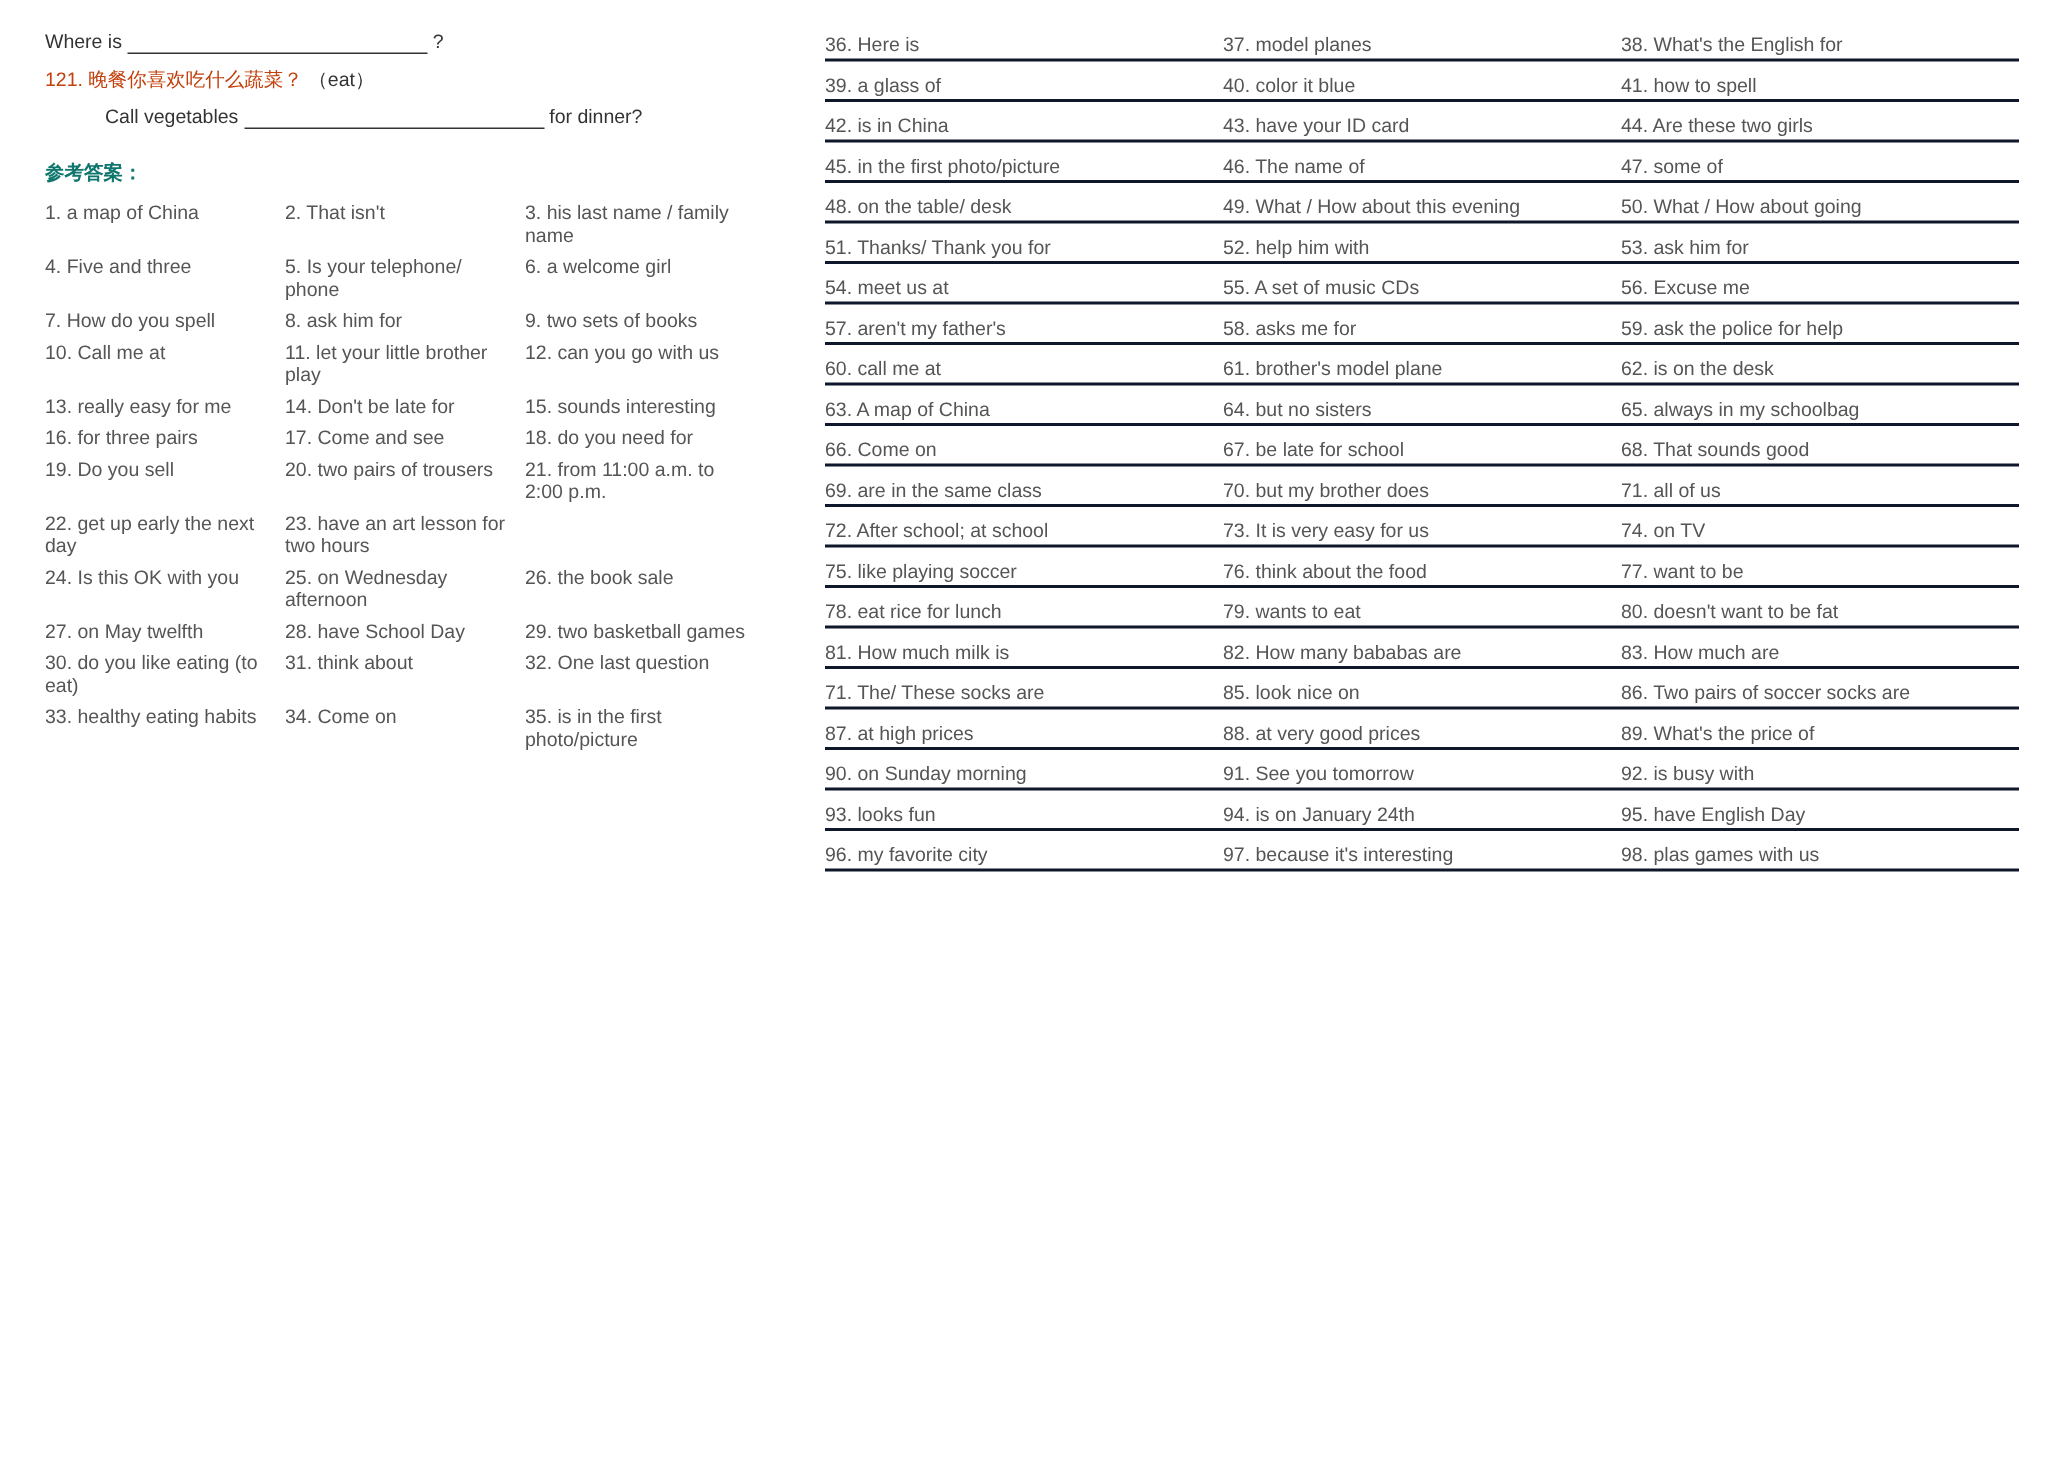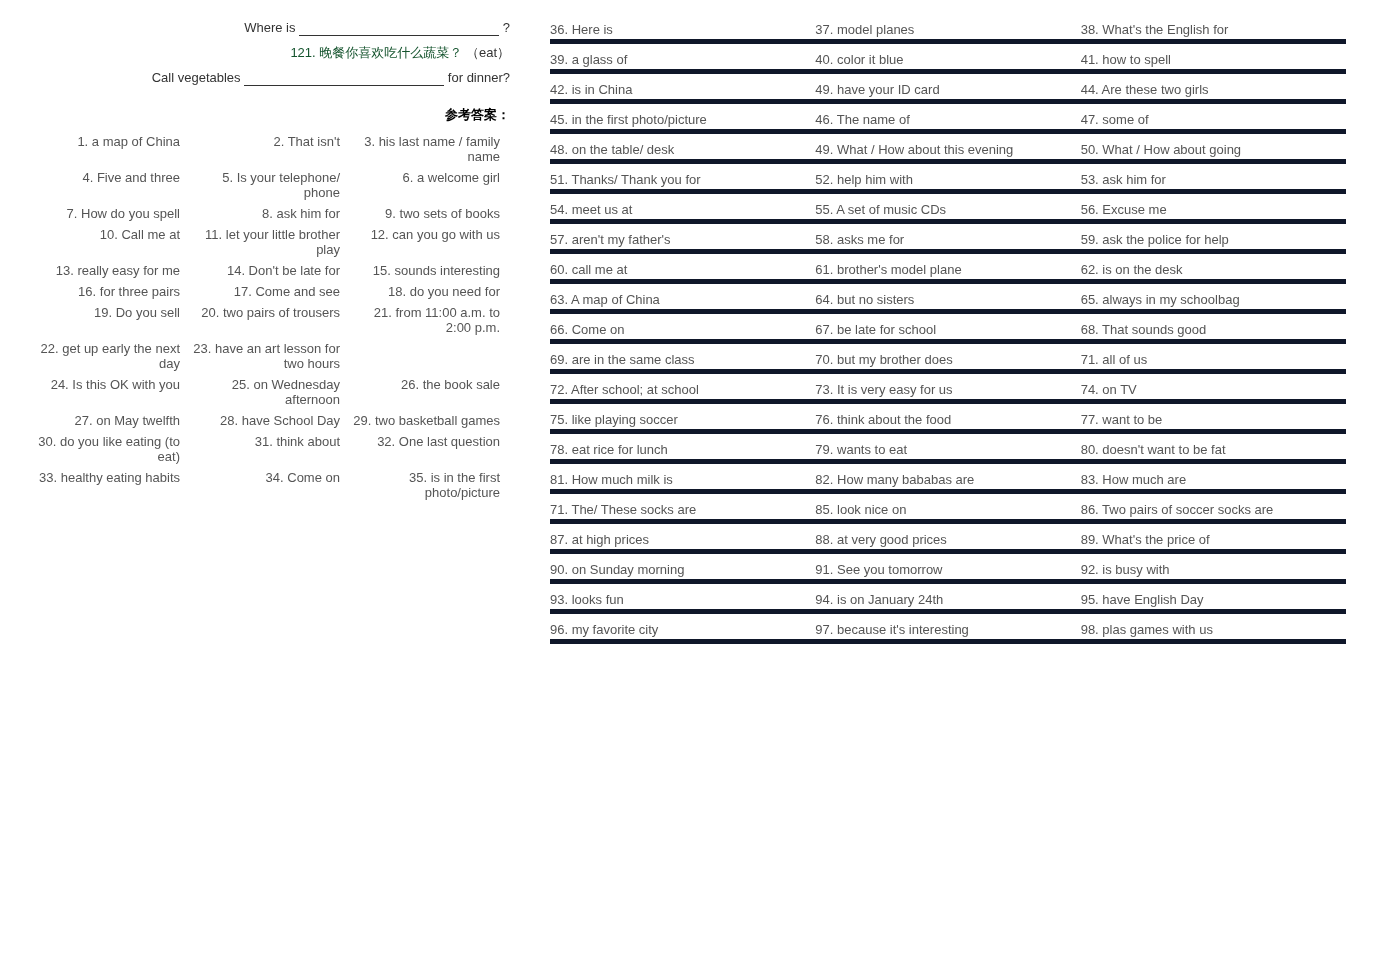--- a/index.html
+++ b/index.html
@@ -10,42 +10,41 @@
       background: #fff;
       padding: 20px 30px;
     }
     .page-layout {
       display: flex;
       gap: 40px;
     }
     .left-col {
       flex: 0 0 480px;
       max-width: 480px;
-      text-align: right;
     }
     .right-col {
       flex: 1;
     }
     .question-block {
       margin-bottom: 8px;
     }
     .question-text {
-      color: #14532d;
+      color: #c2410c;
       font-size: 13px;
     }
     .indent {
       padding-left: 40px;
     }
     .underline-input {
       display: inline-block;
       border-bottom: 1px solid #333;
       min-width: 200px;
     }
     .answers-section-title {
-      color: #000000;
+      color: #0f766e;
       font-weight: bold;
       margin: 20px 0 10px 0;
       font-size: 13px;
     }
     .answers-grid {
       display: flex;
       flex-direction: column;
       gap: 6px;
     }
     .answer-row {
@@ -60,21 +59,21 @@
     }
     .right-answers {
       display: flex;
       flex-direction: column;
       gap: 6px;
     }
     .right-answer-row {
       display: flex;
       gap: 0;
       padding: 2px 0;
-      border-bottom: 5px solid #0f172a;
+      border-bottom: 2px solid #0f172a;
     }
     .right-answer-item {
       flex: 1;
       font-size: 13px;
       color: #555;
       padding-right: 10px;
     }
   </style>
 </head>
 <body>
@@ -169,21 +168,21 @@
           <div class="right-answer-item">37. model planes</div>
           <div class="right-answer-item">38. What's the English for</div>
         </div>
         <div class="right-answer-row">
           <div class="right-answer-item">39. a glass of</div>
           <div class="right-answer-item">40. color it blue</div>
           <div class="right-answer-item">41. how to spell</div>
         </div>
         <div class="right-answer-row">
           <div class="right-answer-item">42. is in China</div>
-          <div class="right-answer-item">49. have your ID card</div>
+          <div class="right-answer-item">43. have your ID card</div>
           <div class="right-answer-item">44. Are these two girls</div>
         </div>
         <div class="right-answer-row">
           <div class="right-answer-item">45. in the first photo/picture</div>
           <div class="right-answer-item">46. The name of</div>
           <div class="right-answer-item">47. some of</div>
         </div>
         <div class="right-answer-row">
           <div class="right-answer-item">48. on the table/ desk</div>
           <div class="right-answer-item">49. What / How about this evening</div>

